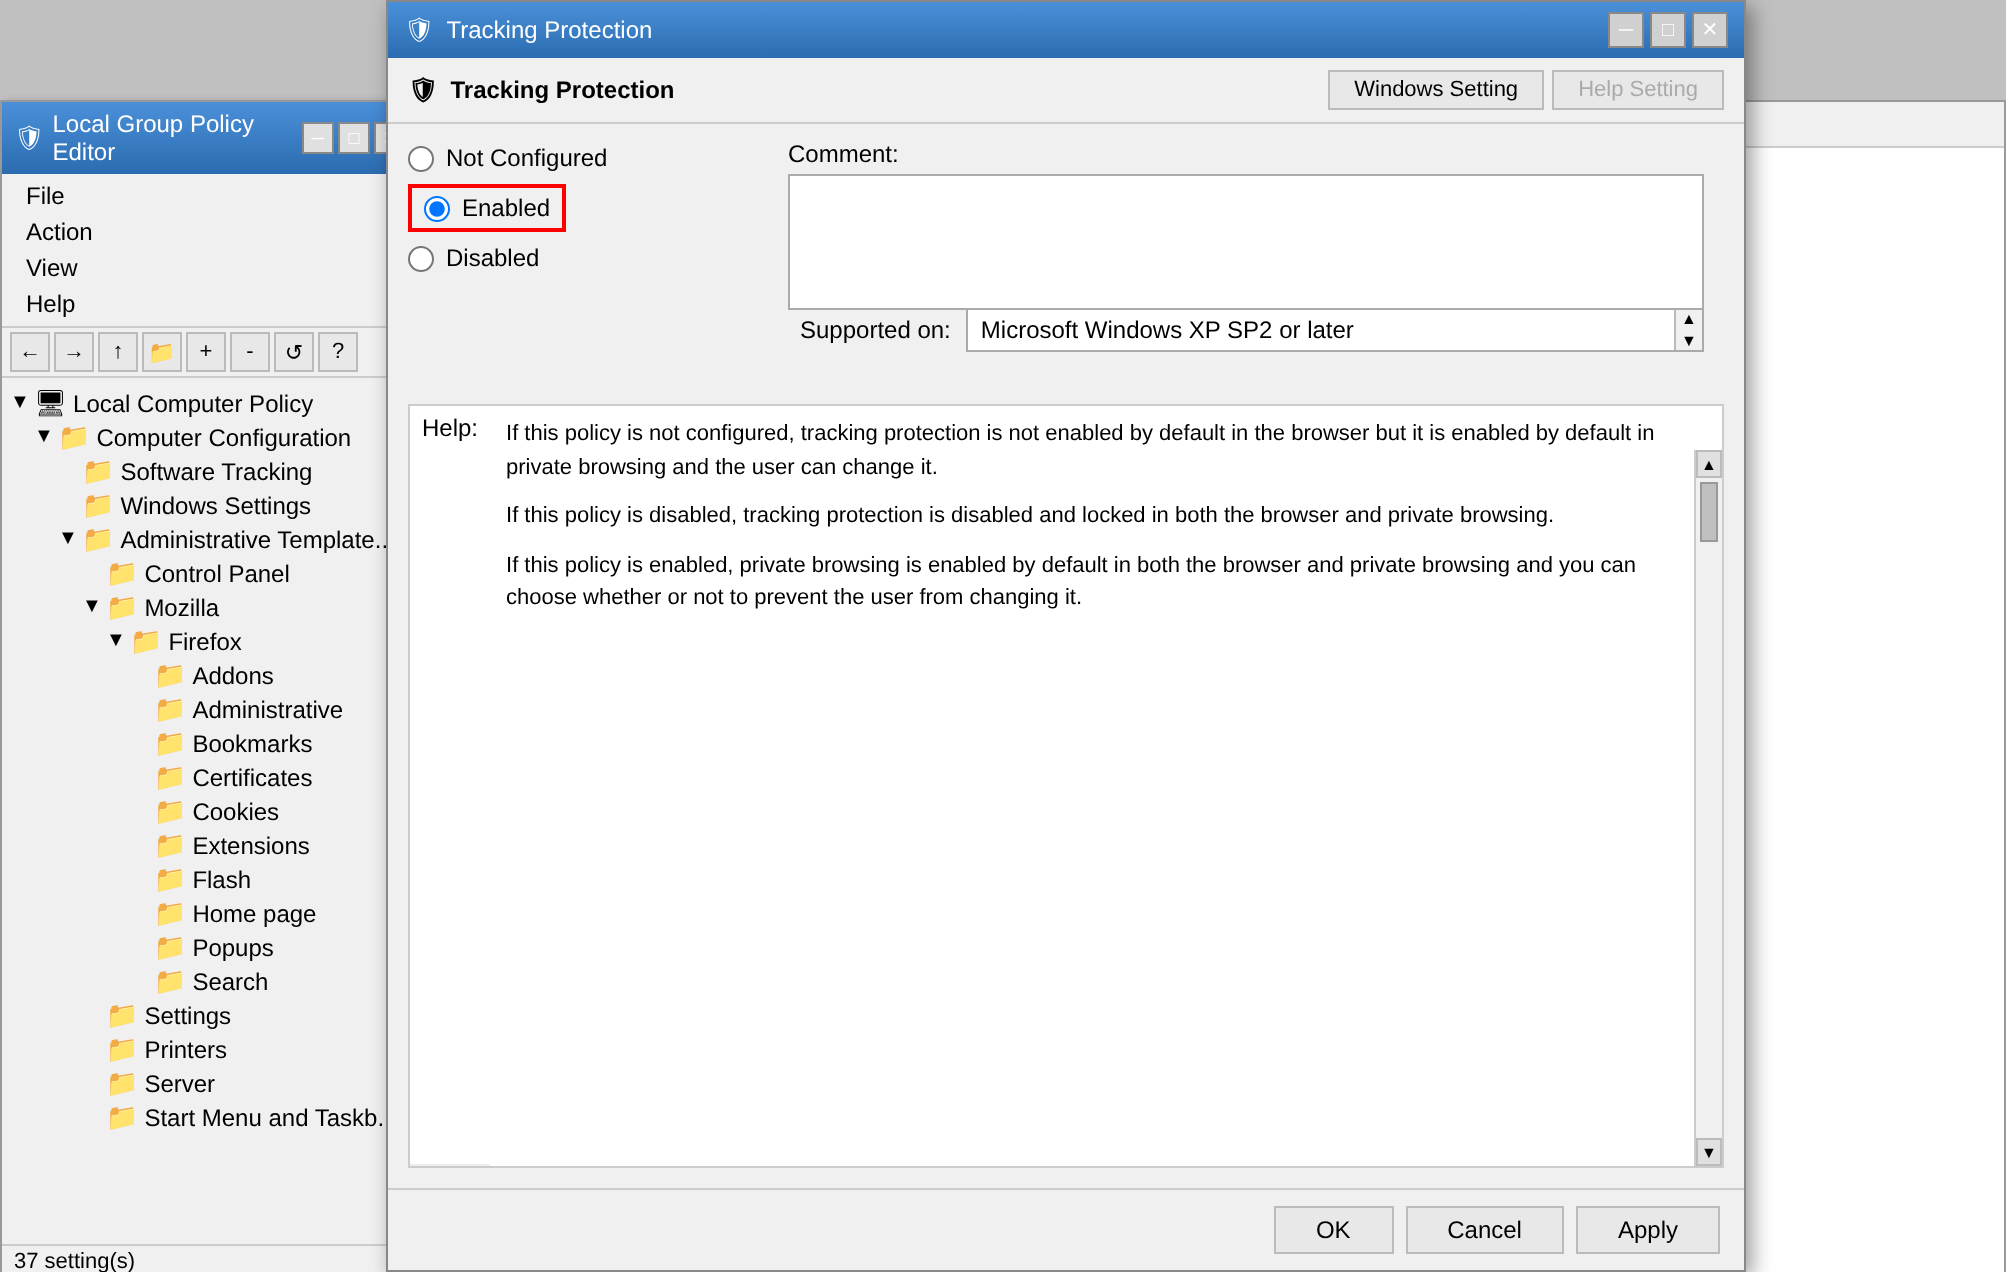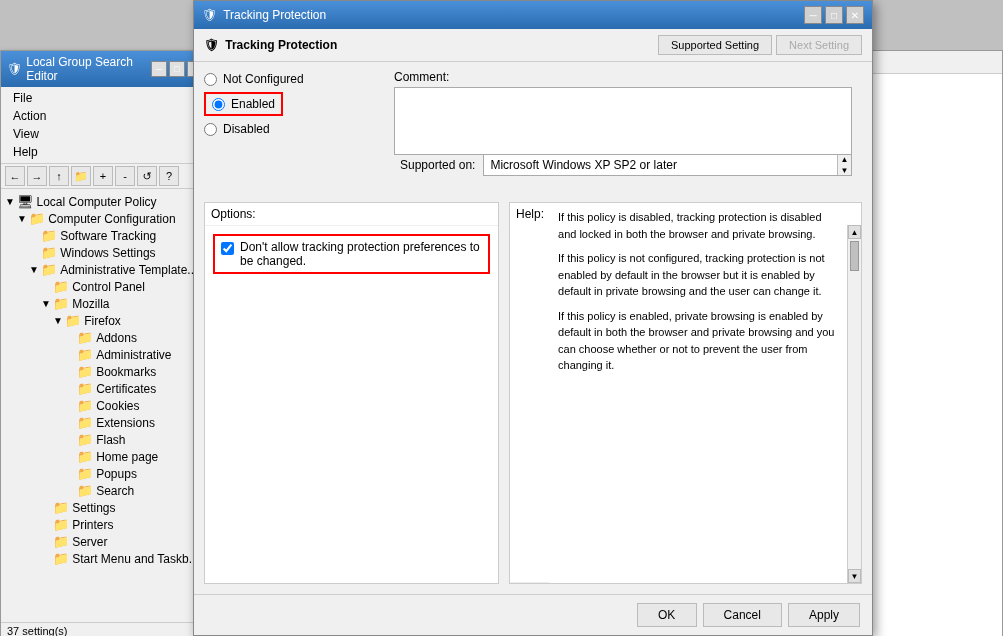--- a/index.html
+++ b/index.html
@@ -239,21 +239,21 @@
       min-width: 60px;
     }
   </style>
 </head>
 <body>
 
 <div class="lgpe-window">
   <div class="lgpe-titlebar">
     <div class="lgpe-titlebar-left">
       <span>🛡</span>
-      <span>Local Group Search Editor</span>
+      <span>Local Group Policy Editor</span>
     </div>
     <div class="lgpe-titlebar-controls">
       <div class="win-btn">─</div>
       <div class="win-btn">□</div>
       <div class="win-btn">✕</div>
     </div>
   </div>
   <div class="lgpe-menubar">
     <span>File</span>
     <span>Action</span>
@@ -408,22 +408,22 @@
       <div class="dialog-win-btn">✕</div>
     </div>
   </div>
 
   <div class="dialog-subheader">
     <div class="dialog-subheader-left">
       <span>🛡</span>
       <span>Tracking Protection</span>
     </div>
     <div class="dialog-nav-btns">
-      <button class="nav-btn">Supported Setting</button>
-      <button class="nav-btn disabled">Next Setting</button>
+      <button class="nav-btn">Windows Setting</button>
+      <button class="nav-btn disabled">Help Setting</button>
     </div>
   </div>
 
   <div style="position:relative; flex:1; overflow:hidden;">
 
     <div style="position:absolute; top:10px; left:10px; display:flex; flex-direction:column; gap:6px;">
       <label class="radio-row">
         <input type="radio" name="policy" style="">
         <span>Not Configured</span>
       </label>
@@ -450,35 +450,26 @@
         <span>Microsoft Windows XP SP2 or later</span>
         <div style="position:absolute; right:0; top:0; bottom:0; width:14px; background:#f0f0f0; border-left:1px solid #bbb; display:flex; flex-direction:column; justify-content:space-between;">
           <div style="font-size:8px; text-align:center;">▲</div>
           <div style="font-size:8px; text-align:center;">▼</div>
         </div>
       </div>
     </div>
 
     <div style="position:absolute; top:140px; left:10px; right:10px; bottom:10px; display:flex; gap:10px;">
 
-      <div style="width:295px; border:1px solid #ccc; background:white; display:flex; flex-direction:column;">
-        <div style="font-size:12px; padding:4px 6px; border-bottom:1px solid #eee;">Options:</div>
-        <div style="padding:8px; flex:1;">
-          <label style="display:flex; align-items:flex-start; gap:6px; font-size:12px; border:2px solid red; padding:4px 6px; cursor:pointer;">
-            <input type="checkbox" checked="" style="margin-top: 2px; flex-shrink: 0;">
-            <span>Don't allow tracking protection preferences to be changed.</span>
-          </label>
-        </div>
-      </div>
 
       <div style="flex:1; border:1px solid #ccc; background:white; display:flex; flex-direction:row; position:relative;">
         <div style="font-size:12px; padding:4px 6px; border-bottom:1px solid #eee;">Help:</div>
         <div style="flex:1; padding:6px 8px; font-size:11px; line-height:1.5; overflow-y:auto; padding-right:20px;">
+          <p class="help-para" style="margin-bottom:8px;">If this policy is not configured, tracking protection is not enabled by default in the browser but it is enabled by default in private browsing and the user can change it.</p>
           <p class="help-para" style="margin-bottom:8px;">If this policy is disabled, tracking protection is disabled and locked in both the browser and private browsing.</p>
-          <p class="help-para" style="margin-bottom:8px;">If this policy is not configured, tracking protection is not enabled by default in the browser but it is enabled by default in private browsing and the user can change it.</p>
           <p class="help-para" style="margin-bottom:8px;">If this policy is enabled, private browsing is enabled by default in both the browser and private browsing and you can choose whether or not to prevent the user from changing it.</p>
         </div>
 
         <div style="position:absolute; right:0; top:22px; bottom:0; width:14px; background:#f0f0f0; border-left:1px solid #ccc; display:flex; flex-direction:column;">
           <div style="height:14px; background:#e0e0e0; border:1px solid #bbb; display:flex; align-items:center; justify-content:center; font-size:8px; cursor:pointer;">▲</div>
           <div style="flex:1;">
             <div style="height:30px; background:#c0c0c0; border:1px solid #999; margin:2px;"></div>
           </div>
           <div style="height:14px; background:#e0e0e0; border:1px solid #bbb; display:flex; align-items:center; justify-content:center; font-size:8px; cursor:pointer;">▼</div>
         </div>

